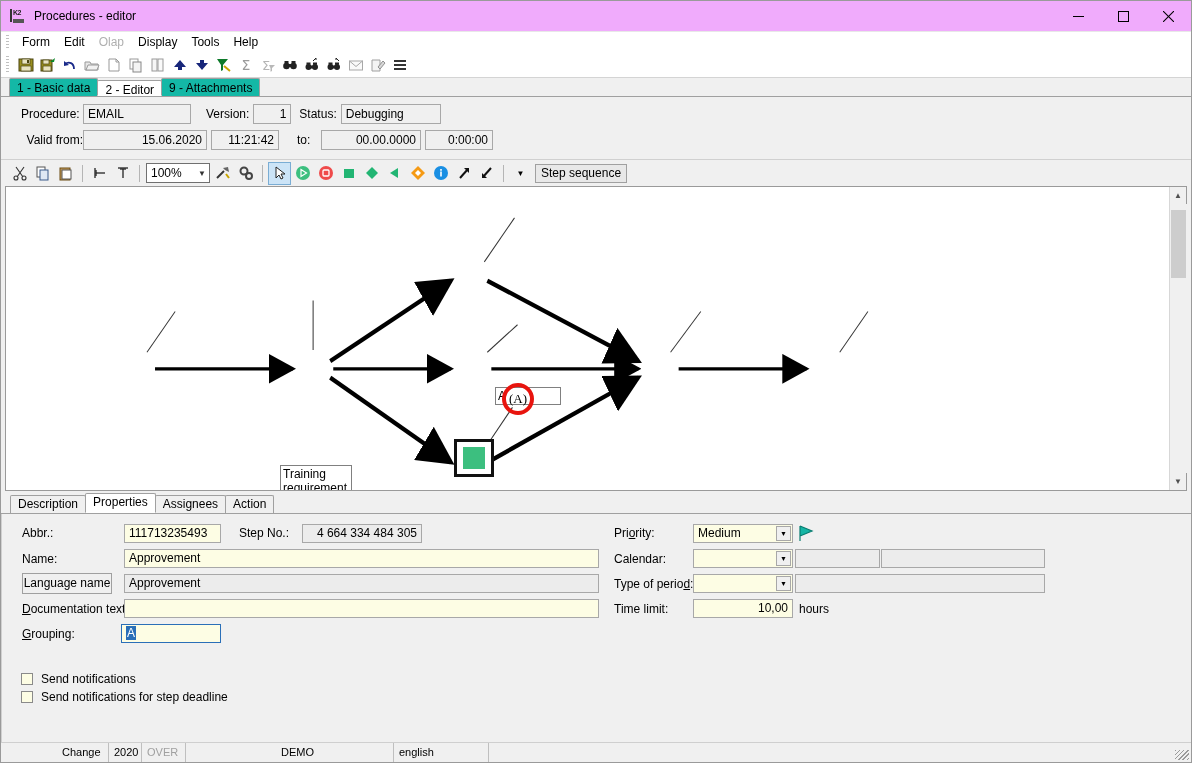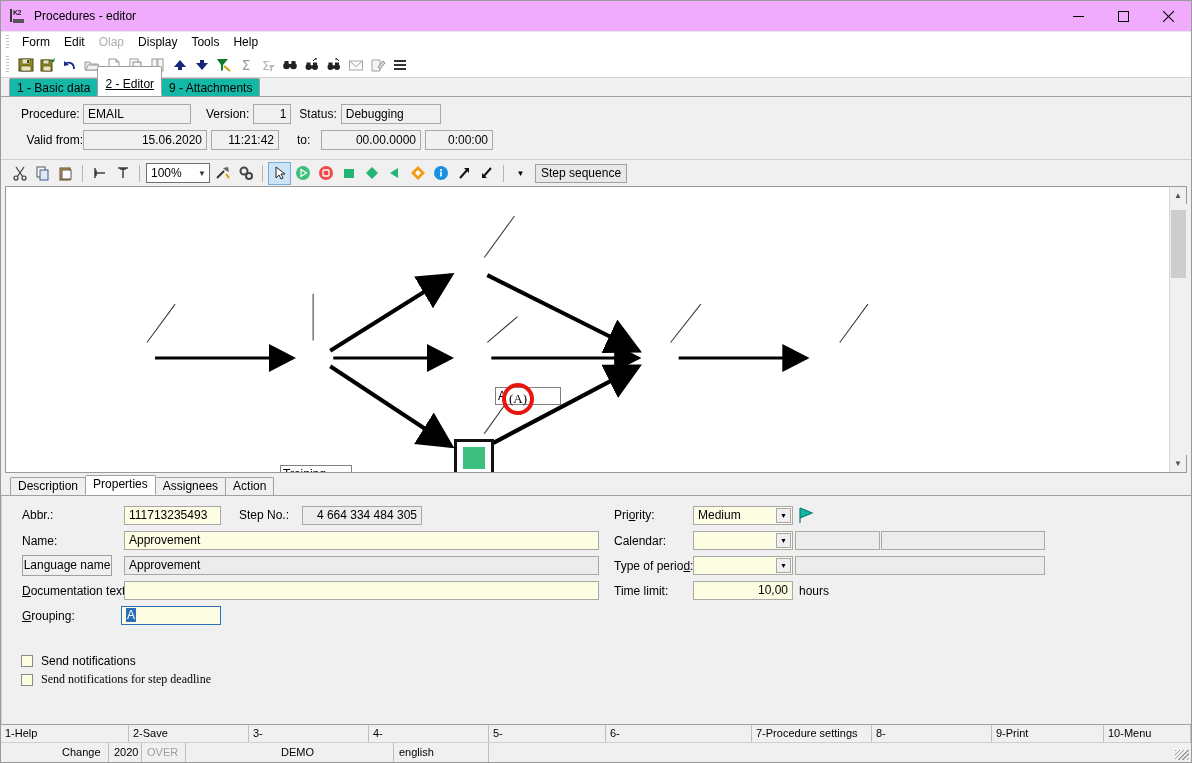--- a/index.html
+++ b/index.html
@@ -68,21 +68,21 @@
   
   .pagetabs {
     height:19px; background:#f0f0f0; display:flex; align-items:flex-end;
     padding-left:8px; flex:0 0 auto; border-bottom:1px solid #a0a0a0;
   }
   .ptab {
     padding:2px 7px 2px 7px; font-size:12px; background:#14b8a6;
     border:1px solid #a0a0a0; border-bottom:none; margin-right:-1px;
     border-radius:2px 2px 0 0; line-height:14px; height:18px;
   }
-  .ptab.active { background:#ffffff; position:relative; z-index:2; height:30px; padding-top:10px; border-bottom:1px solid #fff;text-decoration:underline; }
+  .ptab.active { background:#ffffff; position:relative; z-index:2; height:16px; padding-top:2px; border-bottom:1px solid #fff; }
 
   
   .headform { background:#f0f0f0; padding:6px 0 4px 6px; flex:0 0 auto; }
   .hrow { display:flex; align-items:center; height:21px; margin-bottom:5px; }
   .lbl { font-size:12px; color:#000; }
   .fld {
     background:#f0f0f0; border:1px solid #a8a8a8;
     height:20px; line-height:18px; font-size:12px; padding:0 4px;
     color:#000;
   }
@@ -623,38 +623,26 @@
     <div class="pfld ro" style="position:absolute;left:793px;top:60px;width:250px;"></div>
 
     <div style="position:absolute;left:612px;top:88px;" class="lbl">Time limit:</div>
     <div class="pfld rt" style="position:absolute;left:691px;top:85px;width:100px;">10,00</div>
     <div style="position:absolute;left:797px;top:88px;" class="lbl">hours</div>
 
     <div style="position:absolute;left:19px;top:158px;display:flex;align-items:center;gap:8px;">
       <span class="cbx"></span>
       <span class="lbl">Send notifications</span>
     </div>
-    <div style="position:absolute;left:19px;top:176px;display:flex;align-items:center;gap:8px;font-family:Liberation Serif, serif;">
+    <div style="position:absolute;left:19px;top:176px;display:flex;align-items:center;gap:8px;">
       <span class="cbx"></span>
       <span class="lbl">Send notifications for step deadline</span>
     </div>
   </div>
 
-  <div class="fkeys">
-    <div class="fkey" style="width:128px;">1-Help</div>
-    <div class="fkey" style="width:120px;">2-Save</div>
-    <div class="fkey" style="width:120px;">3-</div>
-    <div class="fkey" style="width:120px;">4-</div>
-    <div class="fkey" style="width:117px;">5-</div>
-    <div class="fkey" style="width:146px;">6-</div>
-    <div class="fkey" style="width:120px;">7-Procedure settings</div>
-    <div class="fkey" style="width:120px;">8-</div>
-    <div class="fkey" style="width:112px;">9-Print</div>
-    <div class="fkey" style="flex:1 1 auto;">10-Menu</div>
-  </div>
 
   <div class="statusbar">
     <div class="scell" style="width:56px;"></div>
     <div class="scell" style="width:52px;">Change</div>
     <div class="scell" style="width:33px;">2020</div>
     <div class="scell dim" style="width:44px;">OVER</div>
     <div class="scell" style="width:90px;"></div>
     <div class="scell" style="width:118px;">DEMO</div>
     <div class="scell" style="width:95px;">english</div>
     <div class="scell" style="width:430px;"></div>

